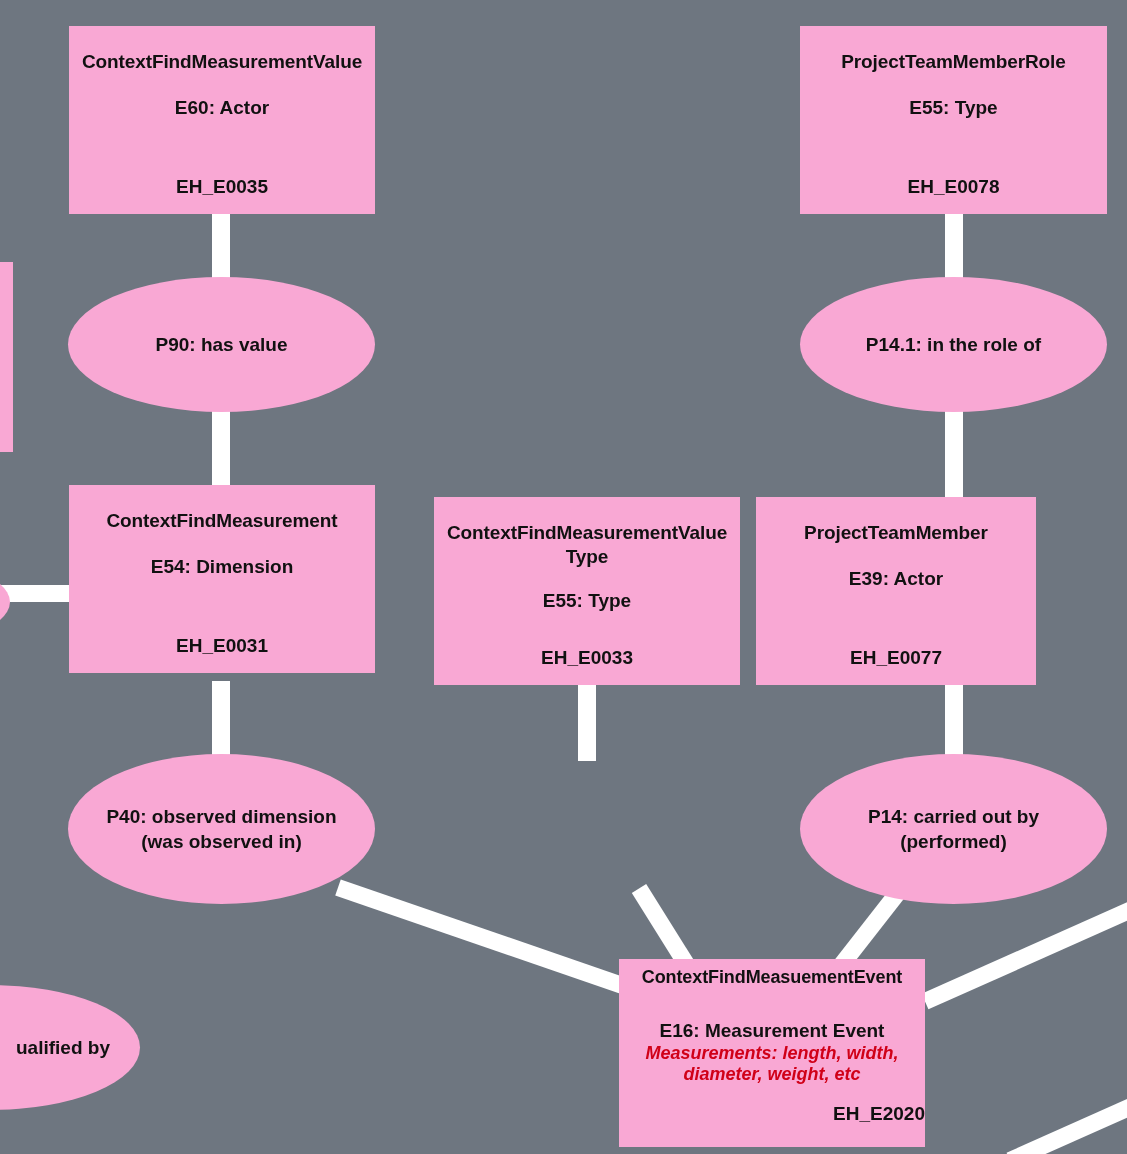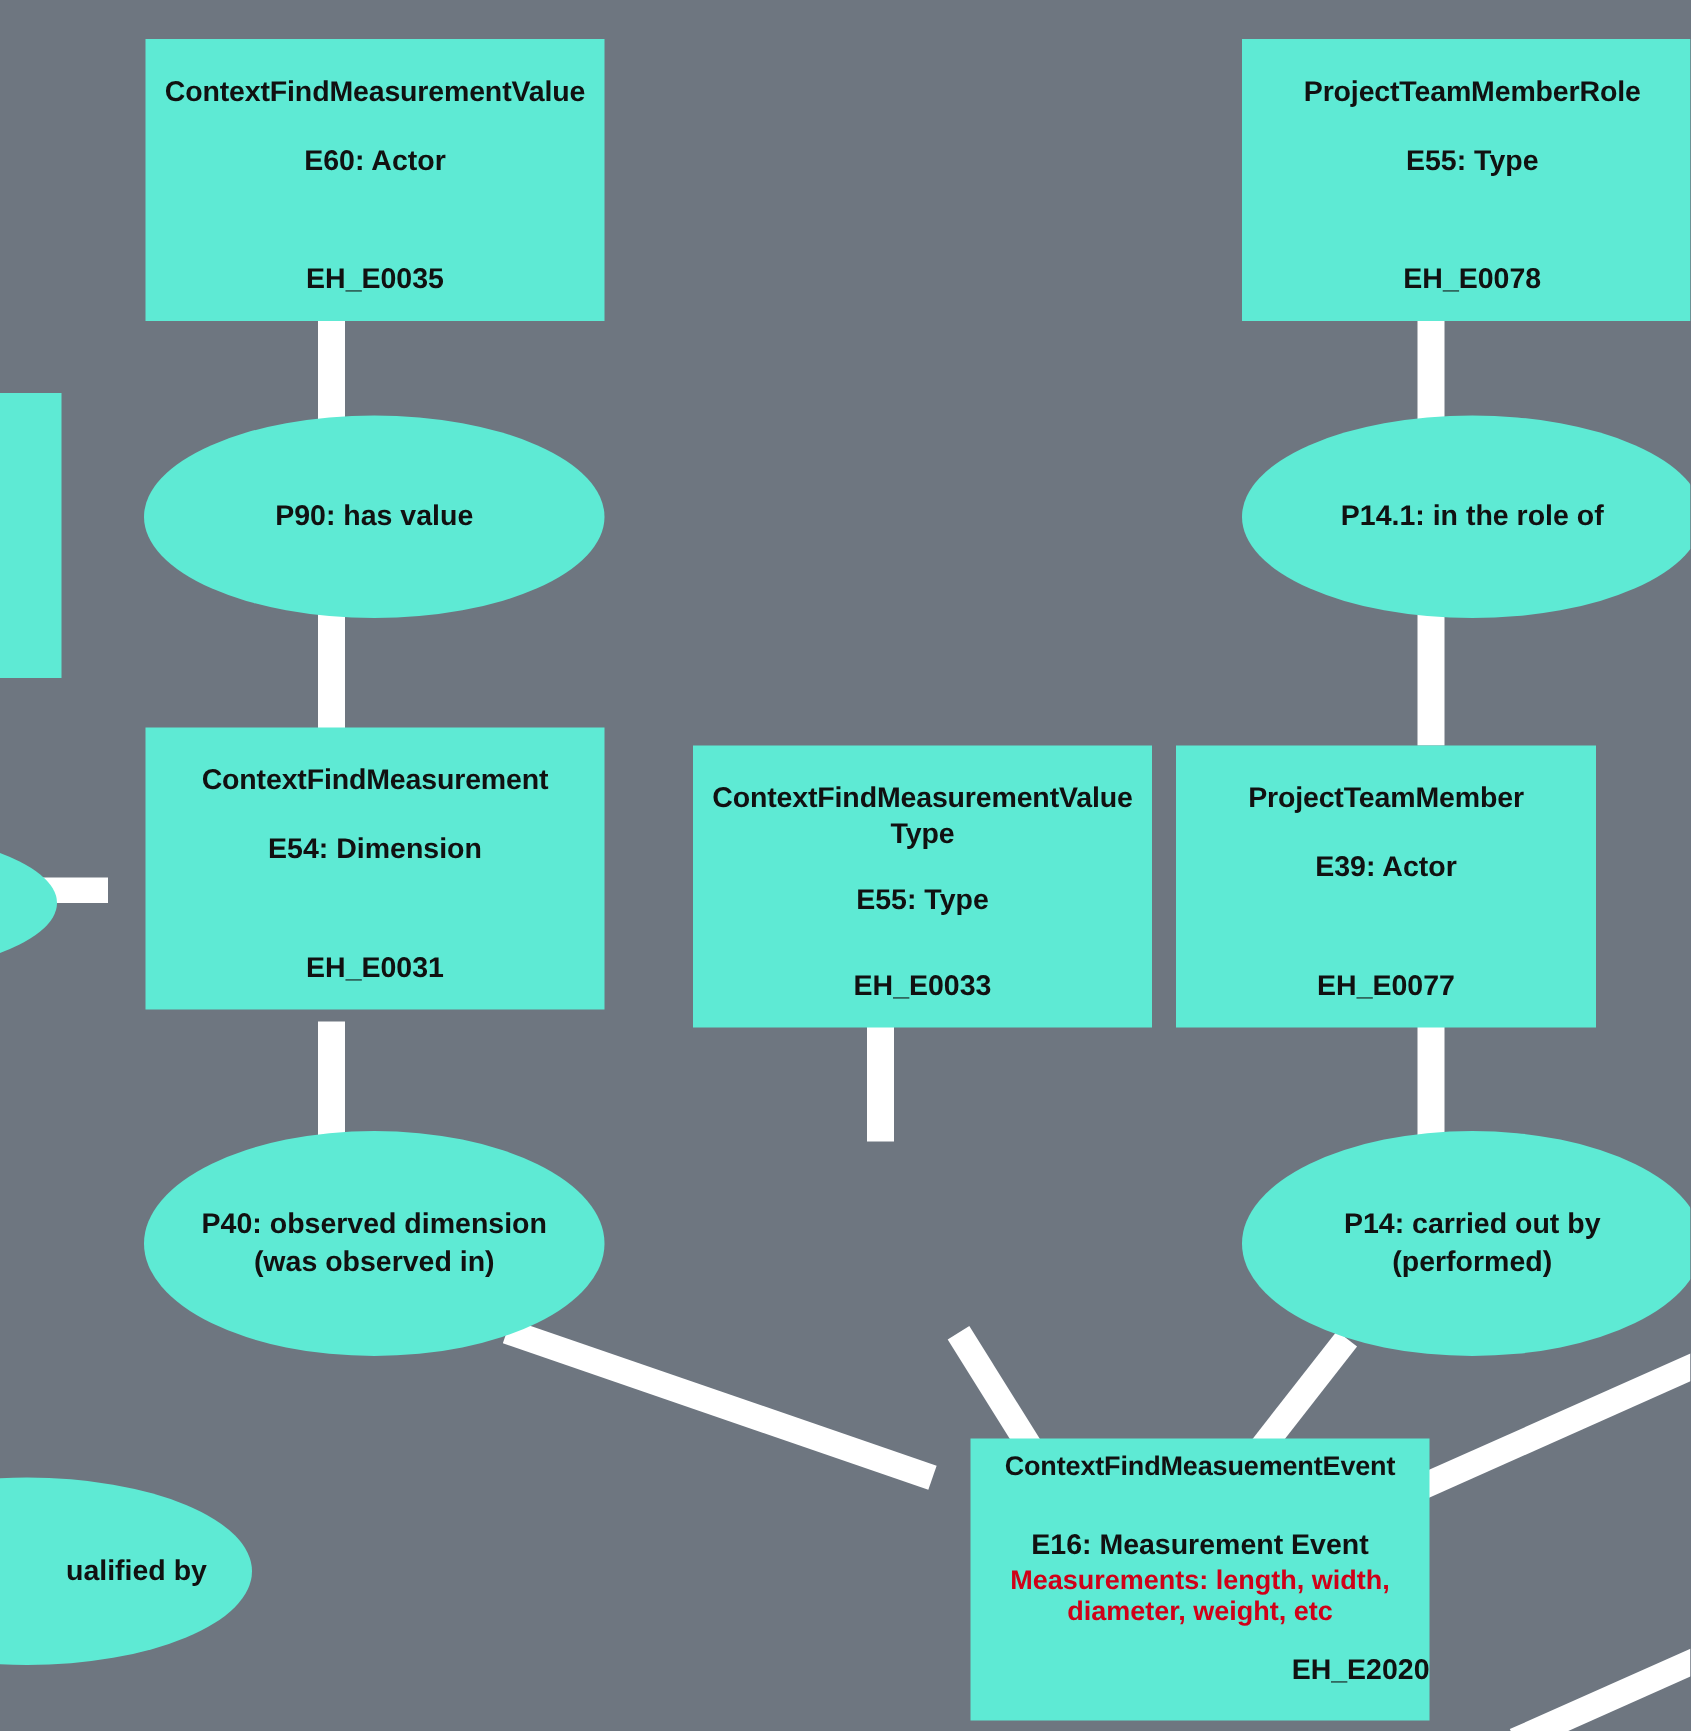--- a/index.html
+++ b/index.html
@@ -25,29 +25,28 @@
   .conn-diag {
     position: absolute;
     background: #ffffff;
     transform-origin: 0 50%;
     z-index: 1;
   }
 
   
   .node {
     position: absolute;
-    background: #5eead4;
+    background: #f9a8d4;
     z-index: 2;
     box-sizing: border-box;
     display: flex;
     flex-direction: column;
     align-items: center;
     color: #111111;
     text-align: center;
-    margin-left: 28px;
   }
   .entity {
     border-radius: 0;
     padding-top: 24px;
   }
   .entity .ttl {
     font-size: 19px;
     font-weight: bold;
     line-height: 24px;
     letter-spacing: -0.1px;
@@ -56,20 +55,21 @@
   .entity .cls {
     font-size: 19px;
     font-weight: bold;
     margin-top: 22px;
     line-height: 24px;
     padding: 0 6px;
   }
   .entity .note {
     font-size: 18px;
     font-weight: bold;
+    font-style: italic;
     color: #d00018;
     line-height: 21px;
     padding: 0 8px;
   }
   .entity .code {
     font-size: 19px;
     font-weight: bold;
     position: absolute;
     bottom: 16px;
     left: 0;

